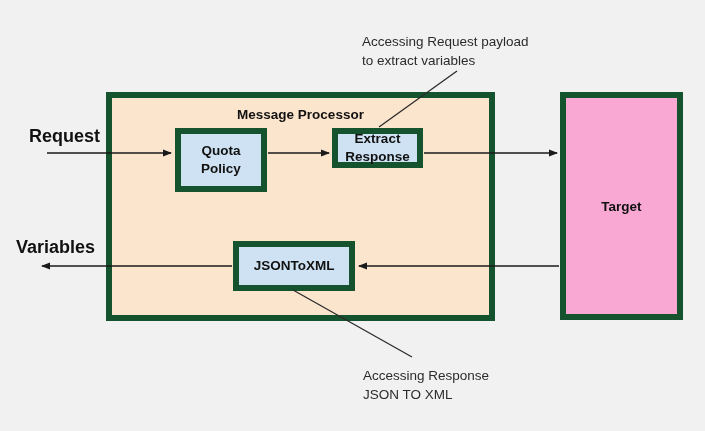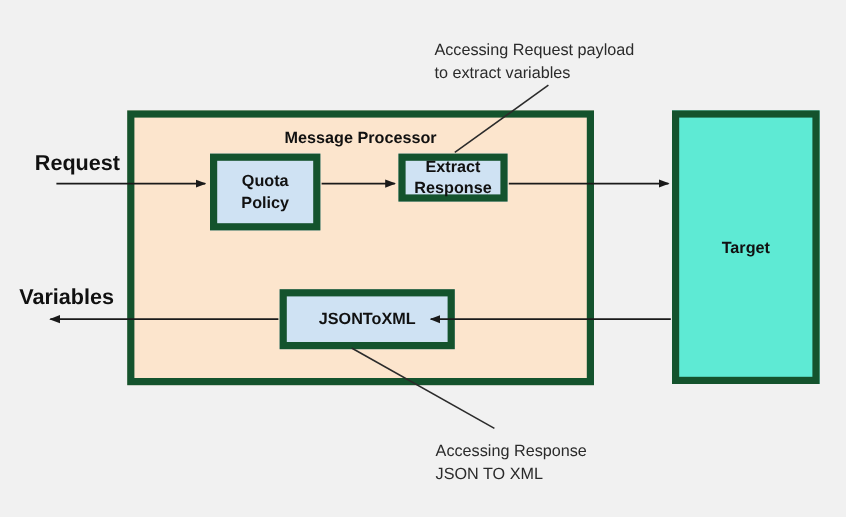--- a/index.html
+++ b/index.html
@@ -55,27 +55,27 @@
     justify-content: center;
     font-size: 13.5px;
     font-weight: bold;
     color: #111111;
     line-height: 1.35;
     text-align: center;
     z-index: 2;
   }
   .quota   { left: 175px; top: 128px; width: 92px;  height: 64px; }
   .extract { left: 332px; top: 128px; width: 91px;  height: 40px; }
-  .j2x     { left: 233px; top: 241px; width: 146px; height: 50px; }
+  .j2x     { left: 233px; top: 241px; width: 122px; height: 50px; }
   .target {
     left: 560px;
     top: 92px;
     width: 123px;
     height: 228px;
-    background: #5eead4;
+    background: #f9a8d4;
     display: flex;
     align-items: center;
     justify-content: center;
     font-size: 13.5px;
     font-weight: bold;
     color: #111111;
     z-index: 2;
   }
   .flow-label {
     position: absolute;

